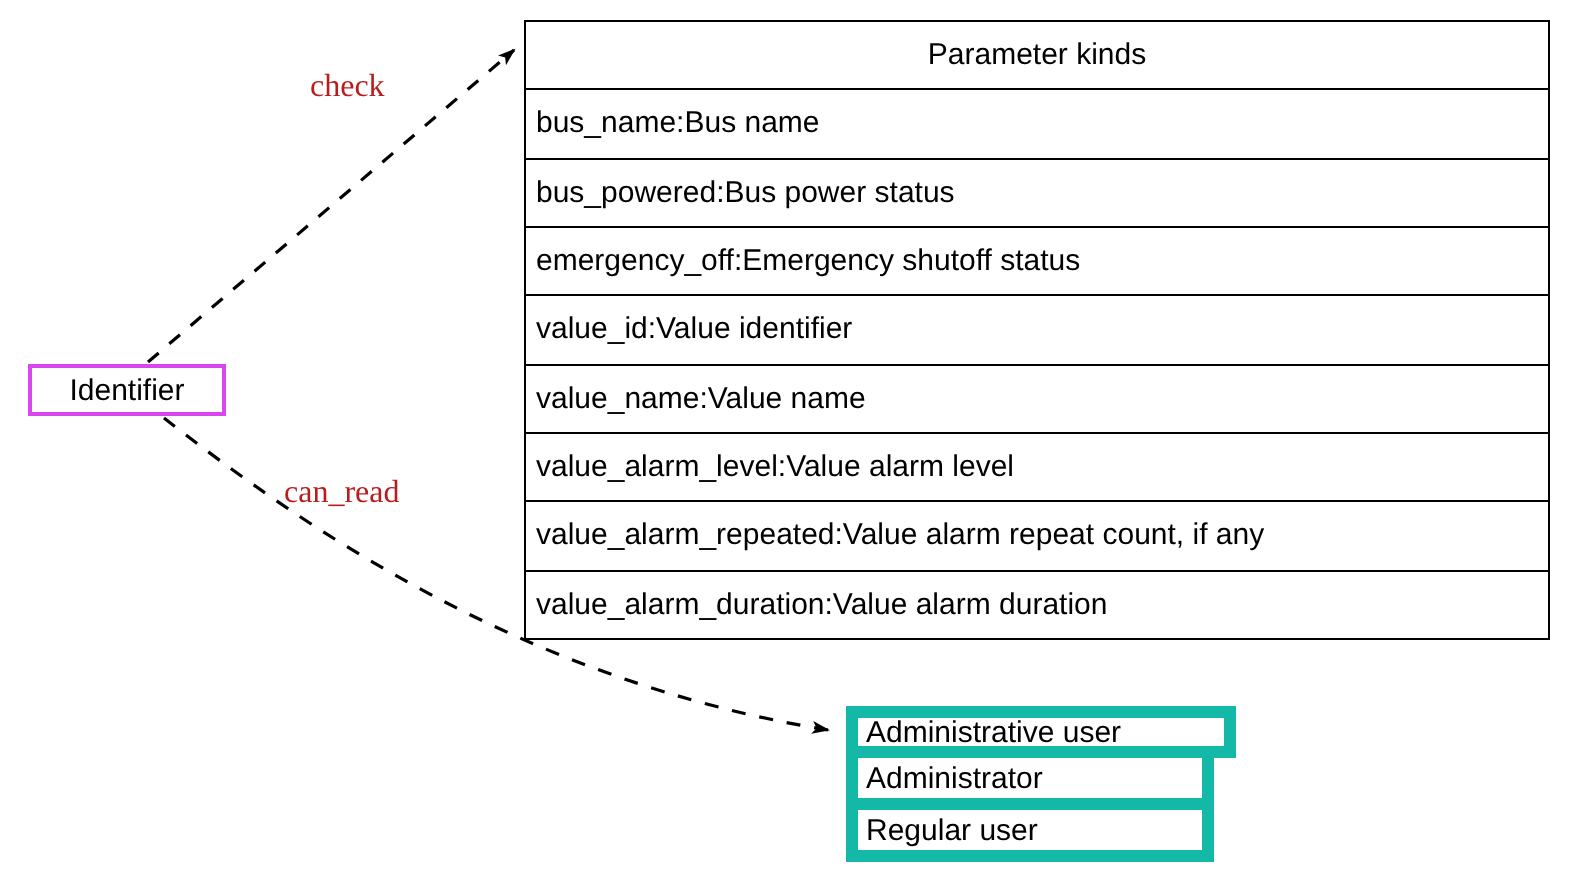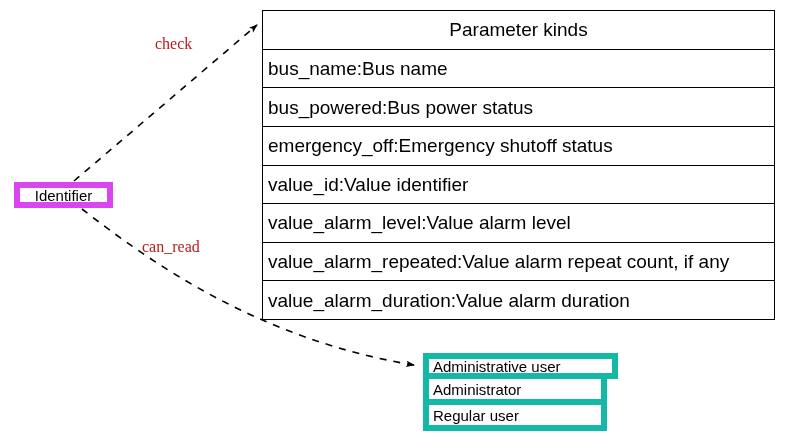--- a/index.html
+++ b/index.html
@@ -31,21 +31,21 @@
     width: 792px;
     height: 448px;
     pointer-events: none;
   }
 
   
   .node {
     position: absolute;
     box-sizing: border-box;
     background: #ffffff;
-    border: 6px solid #d946ef;
+    border: 2px solid #d946ef;
     font-family: "Liberation Sans", sans-serif;
     color: #000000;
     white-space: nowrap;
   }
 
   
   #identifier-node {
     left: 14px;
     top: 182px;
     width: 99px;
@@ -69,21 +69,21 @@
     display: flex;
     flex-direction: column;
   }
   #param-table .trow {
     flex: 1 1 0;
     box-sizing: border-box;
     border-bottom: 1px solid #000000;
     display: flex;
     align-items: center;
     padding: 0 5px;
-    font-size: 19px;
+    font-size: 15px;
     line-height: 1;
     white-space: nowrap;
     overflow: hidden;
     text-align: right;
   }
   #param-table .trow:last-child {
     border-bottom: none;
   }
   #param-table .thead {
     justify-content: center;
@@ -174,20 +174,23 @@
     <div class="trow">
       <span>bus_powered:Bus power status</span>
     </div>
     <div class="trow">
       <span>emergency_off:Emergency shutoff status</span>
     </div>
     <div class="trow">
       <span>value_id:Value identifier</span>
     </div>
     <div class="trow">
+      <span>value_name:Value name</span>
+    </div>
+    <div class="trow">
       <span>value_alarm_level:Value alarm level</span>
     </div>
     <div class="trow">
       <span>value_alarm_repeated:Value alarm repeat count, if any</span>
     </div>
     <div class="trow">
       <span>value_alarm_duration:Value alarm duration</span>
     </div>
   </div>
 

